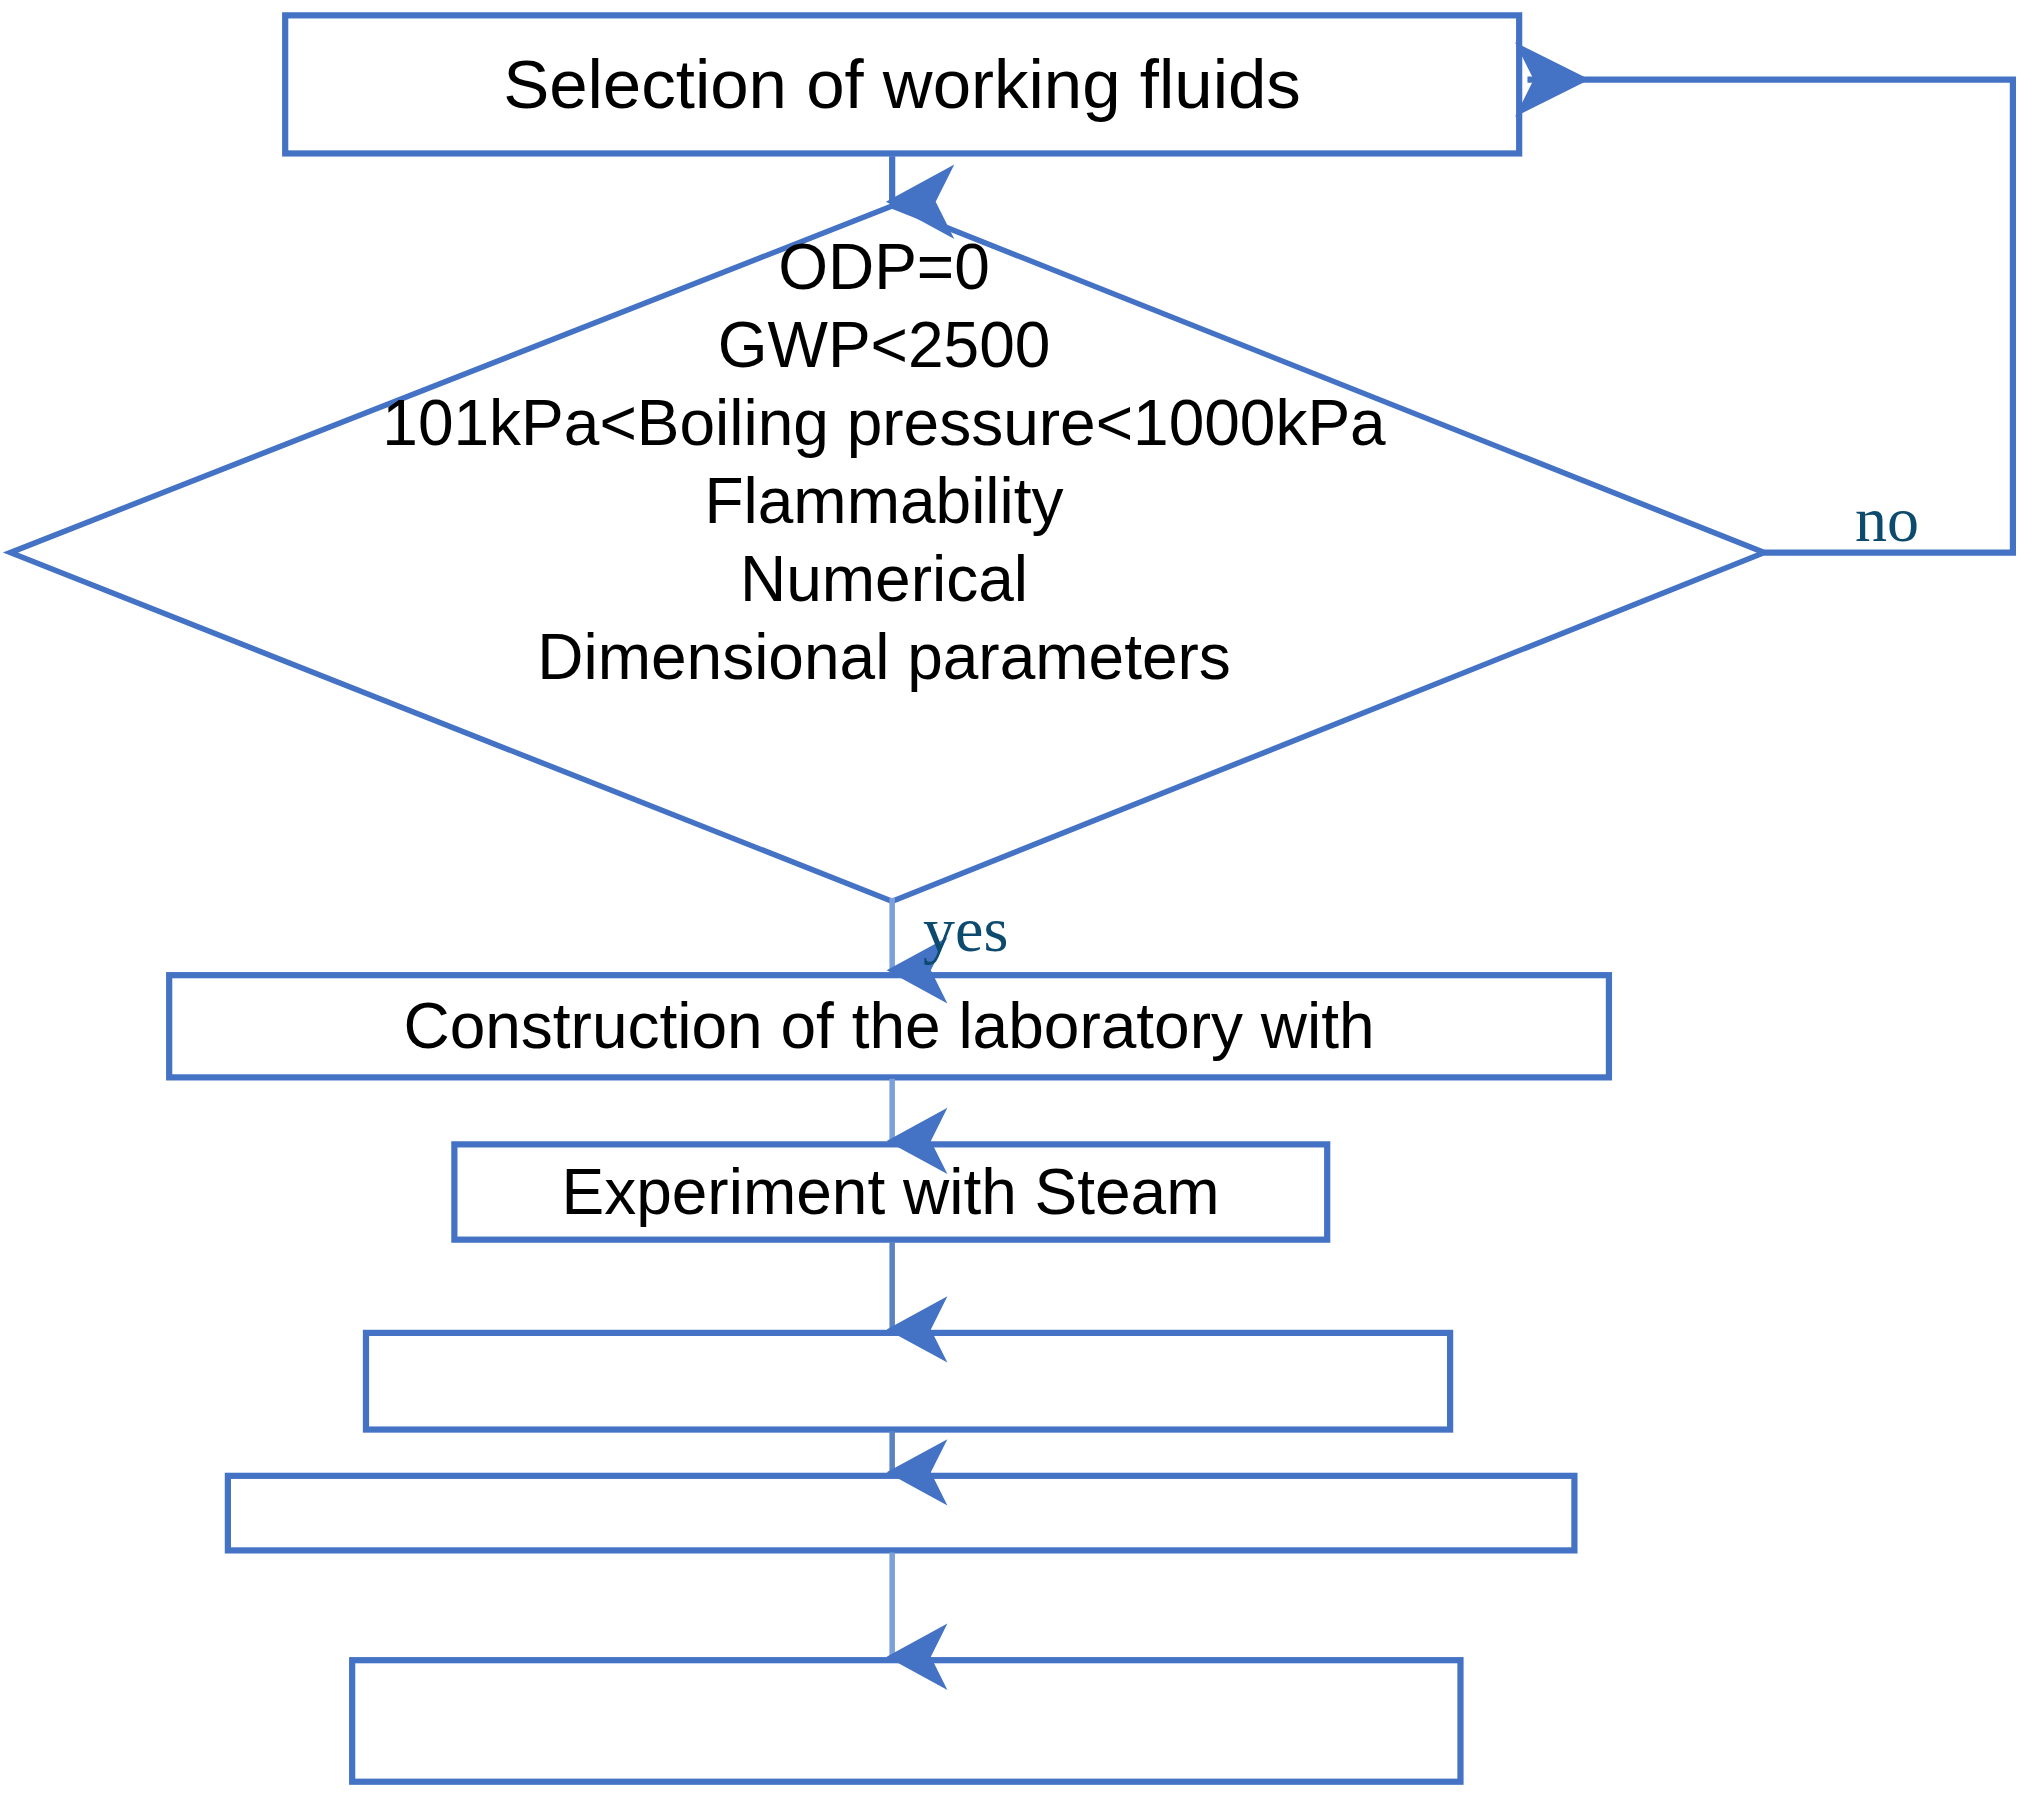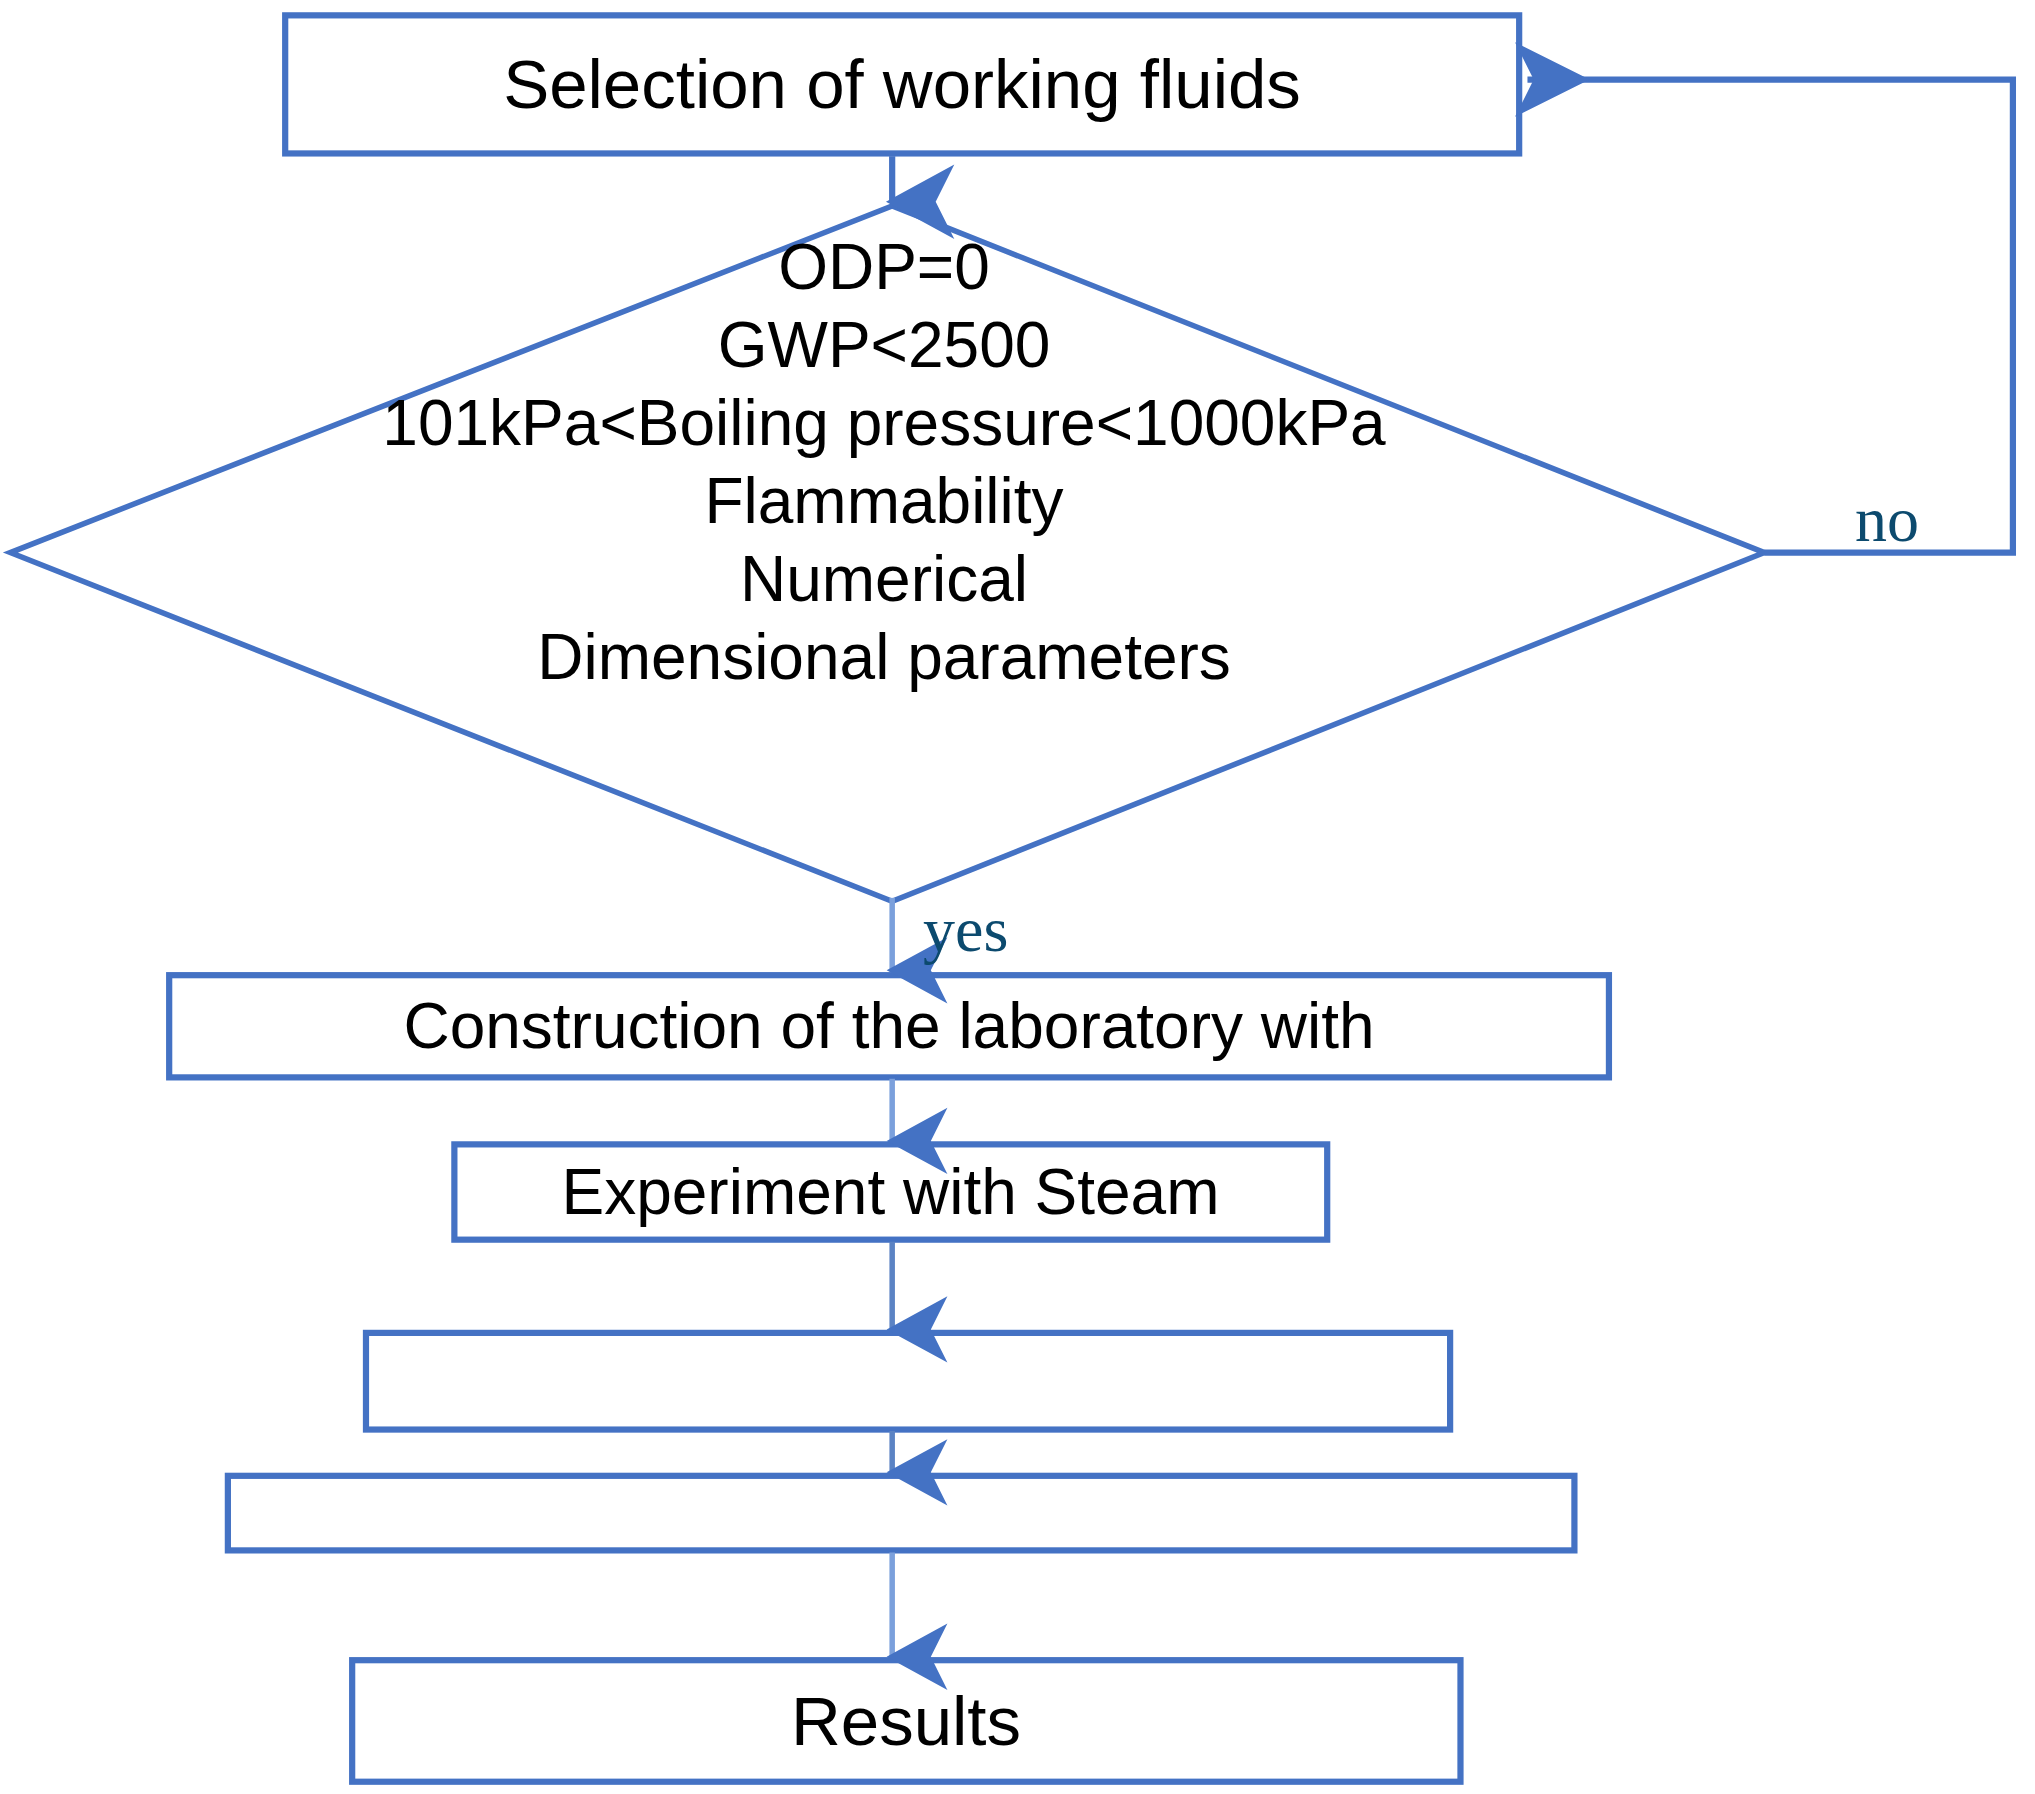--- a/index.html
+++ b/index.html
@@ -114,16 +114,15 @@
   <div class="edge-label" style="left:1855px; top:483px; font-size:64px;">no</div>
 
   <div class="edge-label" style="left:923px; top:893px; font-size:64px;">yes</div>
 
   <div class="node-label" style="left:169px; top:975px; width:1440px; height:102px; font-size:64px;">Construction of the laboratory with</div>
 
   <div class="node-label" style="left:454px; top:1144px; width:873px; height:95px; font-size:64px;">Experiment with Steam</div>
 
 
 
-  <div class="node-label" style="left:352px; top:1660px; width:1108px; height:122px; font-size:69px;">Results</div>
 
 </div>
 
 
 </body></html>

